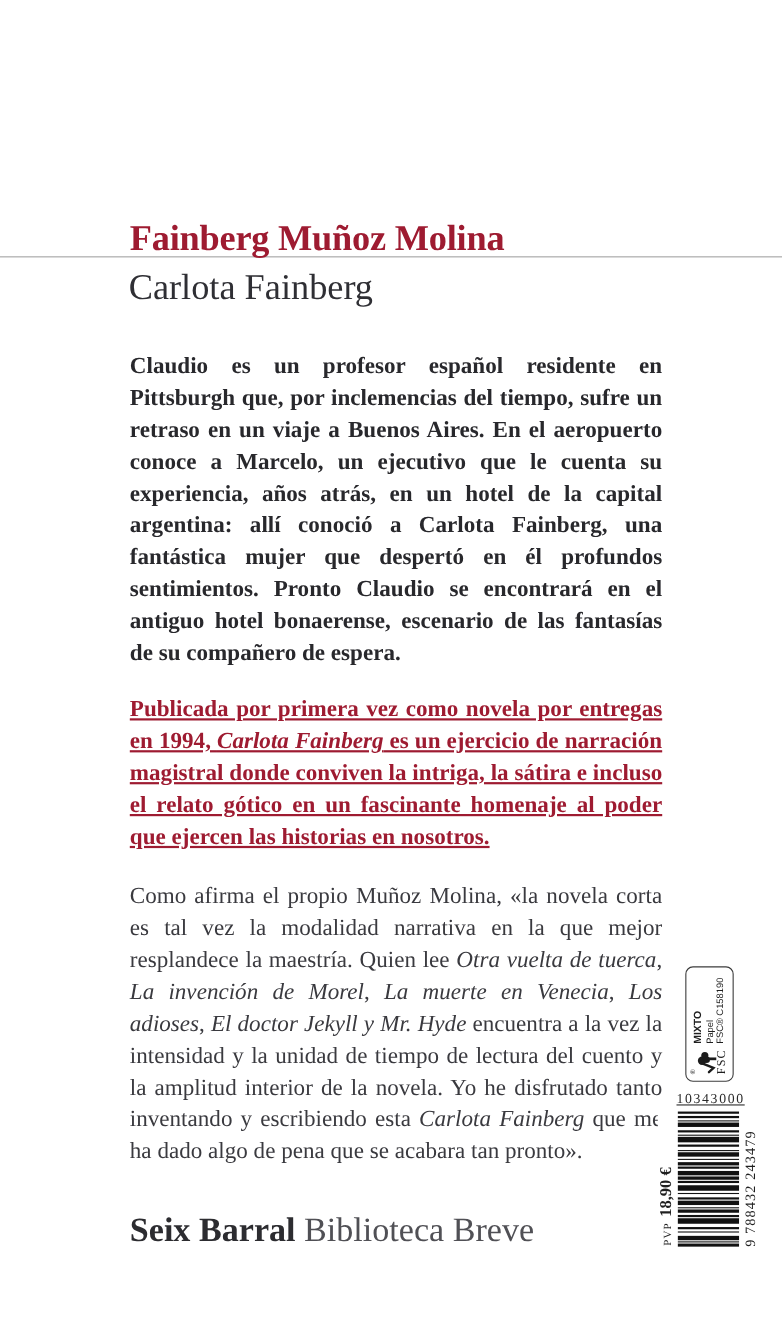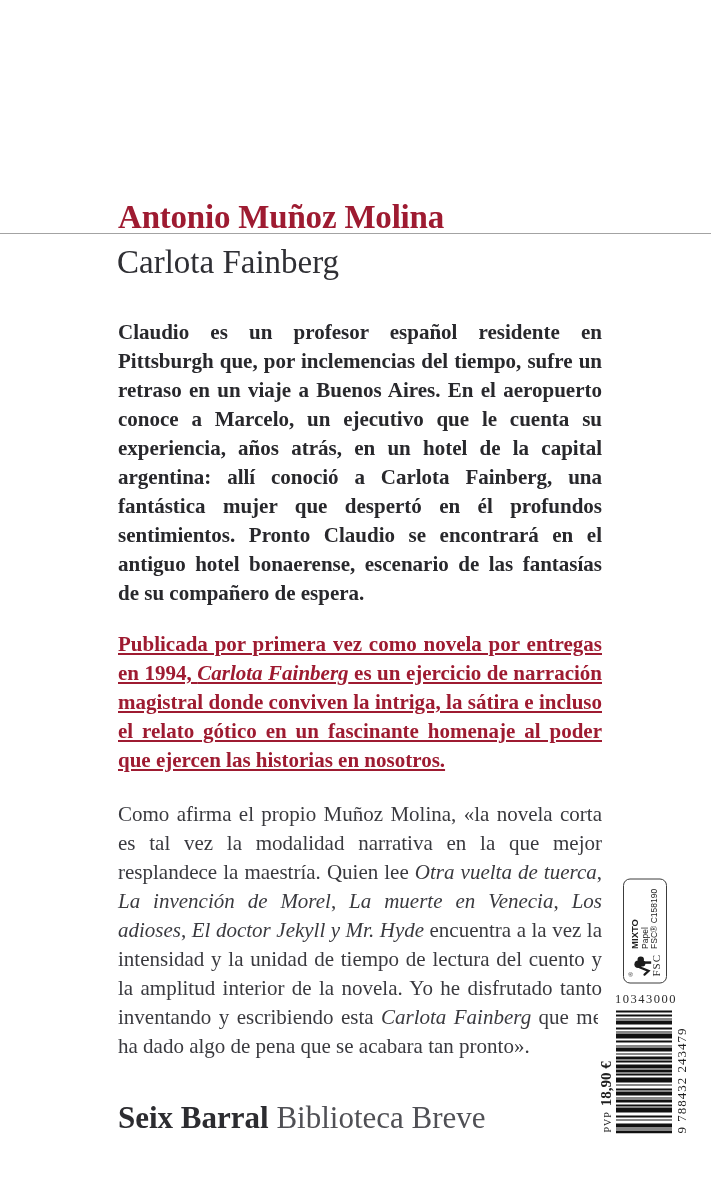--- a/index.html
+++ b/index.html
@@ -60,20 +60,21 @@
   .fsc-word{font-family:"Liberation Serif",serif;font-size:11px;letter-spacing:1px;margin-top:-1px;}
   .fsc-lines{display:flex;flex-direction:column;justify-content:center;line-height:1.15;}
   .fsc-line1{font-size:9.5px;font-weight:bold;}
   .fsc-line2{font-size:8.5px;}
   .fsc-line3{font-size:8.5px;white-space:nowrap;}
   
   .product-code{
     position:absolute;left:601px;top:992px;width:90px;
     text-align:center;font-size:12.5px;letter-spacing:1.5px;
     color:#2b2b2b;
+    text-decoration:underline;
   }
   
   .bc-wrap{position:absolute;left:598px;top:1008px;width:92px;height:125px;}
   .bc-inner{
     position:absolute;left:50%;top:50%;width:125px;height:92px;
     transform:translate(-50%,-50%) rotate(-90deg);
     display:flex;flex-direction:column;background:#fff;color:var(--print);
   }
   .bc-price{height:18px;display:flex;align-items:baseline;gap:5px;padding-left:1px;}
   .bc-price .pvp{font-size:10px;letter-spacing:1px;}
@@ -90,21 +91,21 @@
   .publisher .imprint{font-weight:bold;color:#2c2c30;}
   .publisher .collection{font-weight:normal;color:#505055;}
 </style>
 </head>
 <body>
 
 <div class="cover">
 
   <div class="rule"></div>
 
-  <div class="author">Antonio Muñoz Molina</div>
+  <div class="author">Fainberg Muñoz Molina</div>
   <div class="title">Carlota Fainberg</div>
 
   <div class="textcol">
     <p class="para p-synopsis"><span>Claudio es un profesor español residente en Pittsburgh que, por inclemencias del tiempo, sufre un retraso en un viaje a Buenos Aires. En el aeropuerto conoce a Marcelo, un ejecutivo que le cuenta su experiencia, años atrás, en un hotel de la capital argentina: allí conoció a Carlota Fainberg, una fantástica mujer que despertó en él profundos sentimientos. Pronto Claudio se encontrará en el antiguo hotel bonaerense, escenario de las fantasías de su compañero de espera.</span></p>
     <p class="para p-blurb"><span>Publicada por primera vez como novela por entregas en 1994, </span><span class="it">Carlota Fainberg</span><span> es un ejercicio de narración magistral donde conviven la intriga, la sátira e incluso el relato gótico en un fascinante homenaje al poder que ejercen las historias en nosotros.</span></p>
     <p class="para p-quote"><span>Como afirma el propio Muñoz Molina, «la novela corta es tal vez la modalidad narrativa en la que mejor resplandece la maestría. Quien lee </span><span class="it">Otra vuelta de tuerca</span><span>, </span><span class="it">La invención de Morel</span><span>, </span><span class="it">La muerte en Venecia</span><span>, </span><span class="it">Los adioses</span><span>, </span><span class="it">El doctor Jekyll y Mr. Hyde</span><span> encuentra a la vez la intensidad y la unidad de tiempo de lectura del cuento y la amplitud interior de la novela. Yo he disfrutado tanto inventando y escribiendo esta </span><span class="it">Carlota Fainberg</span><span> que me ha dado algo de pena que se acabara tan pronto».</span></p>
   </div>
 
   <div class="fsc-wrap">
     <div class="fsc-inner">

